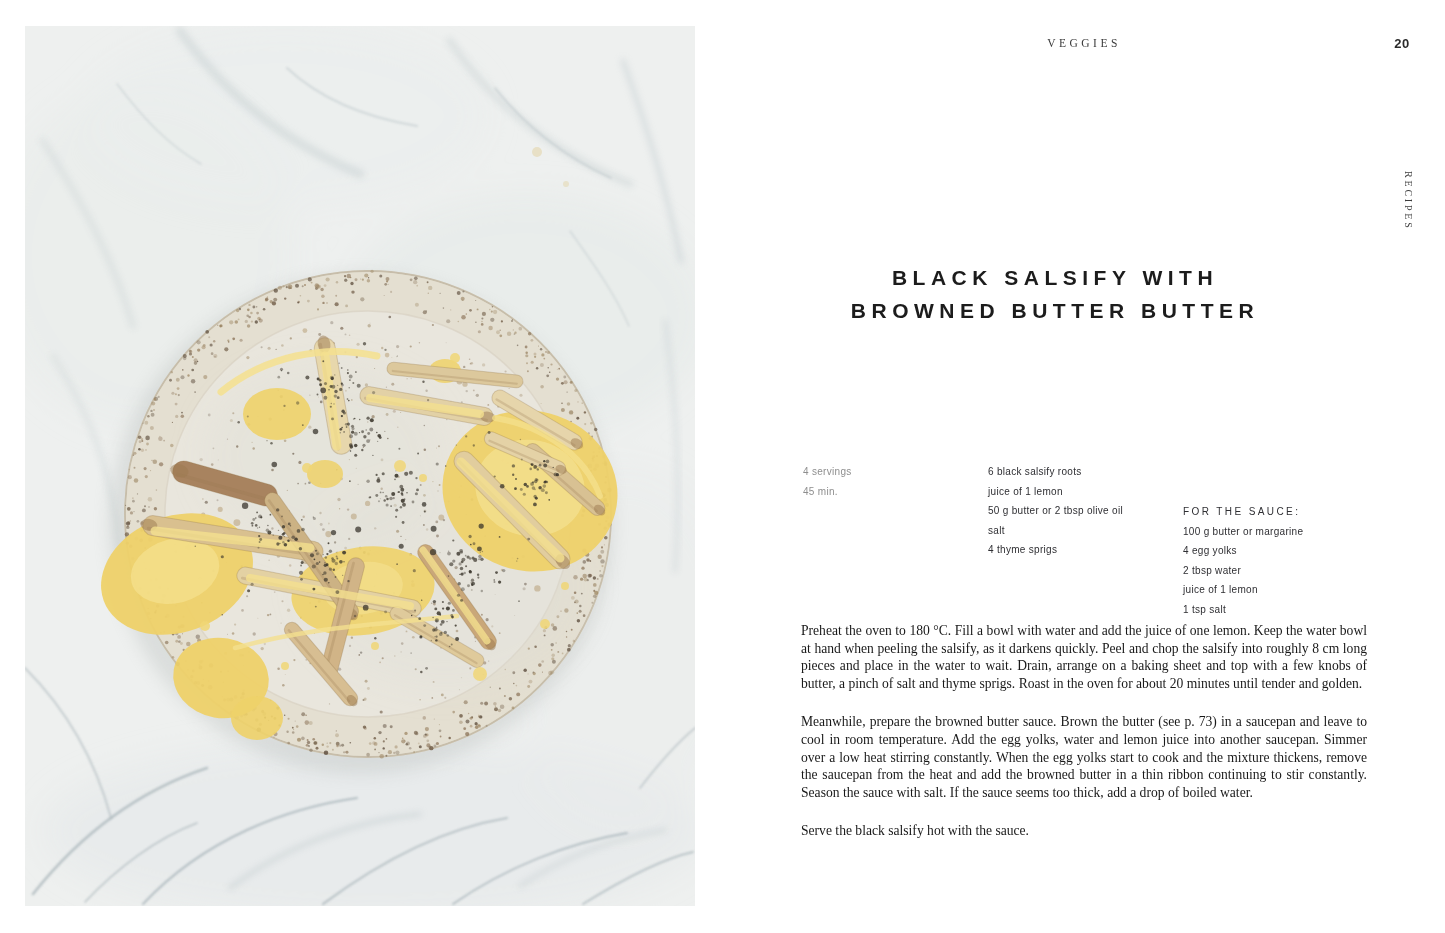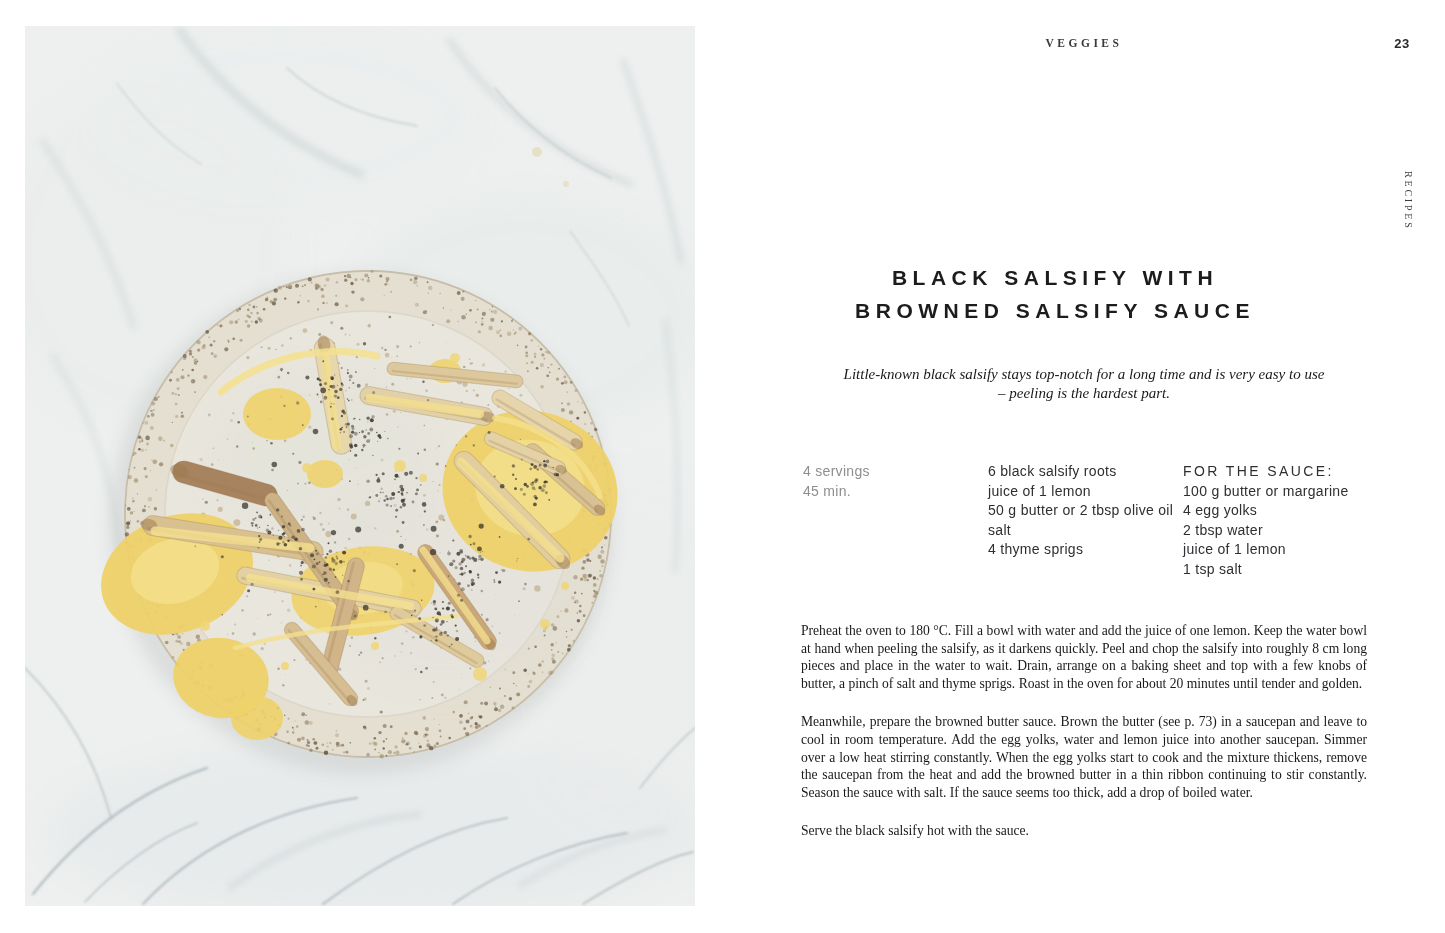--- a/index.html
+++ b/index.html
@@ -5,36 +5,36 @@
   html,body{margin:0;padding:0;background:#ffffff;}
   .stage{position:relative;width:1445px;height:933px;background:#ffffff;overflow:hidden;
          font-family:"Liberation Sans",sans-serif;}
 
   
   .photo{position:absolute;left:25px;top:26px;width:670px;height:880px;margin:0;}
   .photo svg{display:block;width:670px;height:880px;}
 
   
   .header-section{position:absolute;left:801px;top:37px;width:566px;text-align:center;
-    font-family:"Liberation Serif",serif;font-size:11.5px;letter-spacing:3.5px;color:#3a3a3a;font-weight:bold;}
+    font-family:"Liberation Serif",serif;font-size:11.5px;letter-spacing:3.5px;color:#3a3a3a;}
   .page-number{position:absolute;left:1386px;top:36px;width:32px;text-align:center;
     font-size:13px;font-weight:bold;letter-spacing:.5px;color:#2b2b2b;}
   .side-label{position:absolute;left:1403px;top:171px;writing-mode:vertical-rl;
     font-family:"Liberation Serif",serif;font-size:10px;letter-spacing:2.8px;color:#3c3c3c;}
 
   .title{position:absolute;left:772px;top:247px;width:566px;text-align:center;
     font-size:21px;line-height:33px;font-weight:bold;letter-spacing:5.5px;color:#1c1c1c;}
   .intro{position:absolute;left:801px;top:365px;width:566px;text-align:center;
     font-family:"Liberation Serif",serif;font-style:italic;font-size:15px;line-height:19px;color:#1a1a1a;}
 
-  .ing{position:absolute;top:462px;font-size:14px;line-height:19.6px;letter-spacing:.3px;color:#2f2f33;}
+  .ing{position:absolute;top:462px;font-size:10px;line-height:19.6px;letter-spacing:.3px;color:#2f2f33;}
   .col-meta{left:803px;color:#8e8e8e;}
   .col-main{left:988px;}
   .col-sauce{left:1183px;}
-  .sauce-heading{letter-spacing:2.4px;}
+  .sauce-heading{letter-spacing:2.4px;margin-top:40px;}
 
   .instructions{position:absolute;left:801px;top:622px;width:566px;
     font-family:"Liberation Serif",serif;font-size:13.6px;line-height:17.6px;color:#191919;
     text-align:justify;}
   .instructions p{margin:0 0 21px 0;}
   .instructions p:last-child{margin-bottom:16px;}
 </style>
 </head>
 <body>
 
@@ -1655,32 +1655,28 @@
           <circle cx="340.7" cy="581.7" r="2.86" fill="#2f2b24" opacity="0.7"></circle>
           <circle cx="308.5" cy="506.6" r="2.62" fill="#2f2b24" opacity="0.7"></circle>
           <circle cx="298.2" cy="364.3" r="2.84" fill="#2f2b24" opacity="0.7"></circle>
           <circle cx="408.1" cy="526.1" r="3.17" fill="#2f2b24" opacity="0.7"></circle>
           <circle cx="399.1" cy="478.4" r="2.29" fill="#2f2b24" opacity="0.7"></circle>
         </g>
     </svg>
   </figure>
 
   <div class="header-section">VEGGIES</div>
-  <div class="page-number">23</div>
+  <div class="page-number">20</div>
   <div class="side-label">RECIPES</div>
 
   <h1 class="title">
     <span>BLACK SALSIFY WITH</span><br>
-    <span>BROWNED SALSIFY SAUCE</span>
+    <span>BROWNED BUTTER BUTTER</span>
   </h1>
 
-  <div class="intro">
-    <span>Little-known black salsify stays top-notch for a long time and is very easy to use</span><br>
-    <span>– peeling is the hardest part.</span>
-  </div>
 
   <div class="ing col-meta">
     <div>4 servings</div>
     <div>45 min.</div>
   </div>
 
   <div class="ing col-main">
     <div>6 black salsify roots</div>
     <div>juice of 1 lemon</div>
     <div>50 g butter or 2 tbsp olive oil</div>

